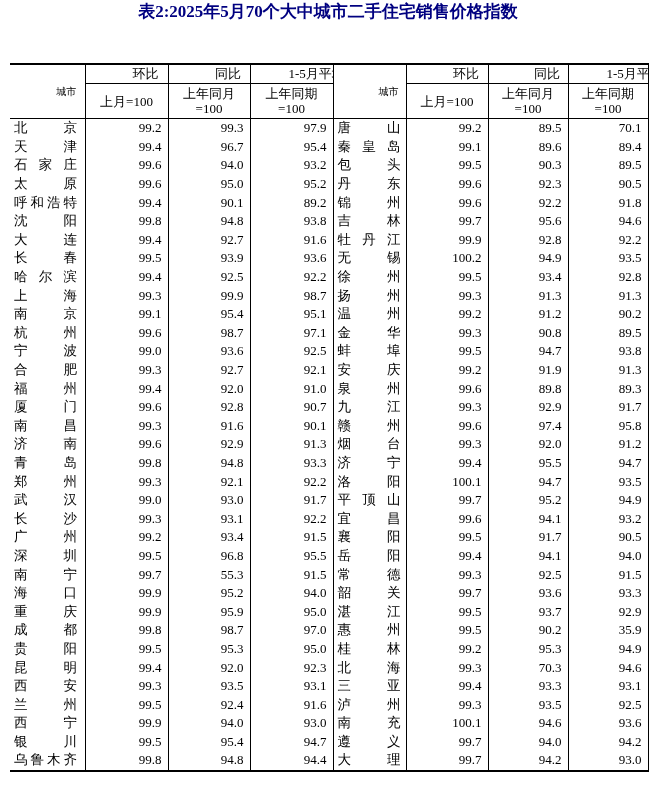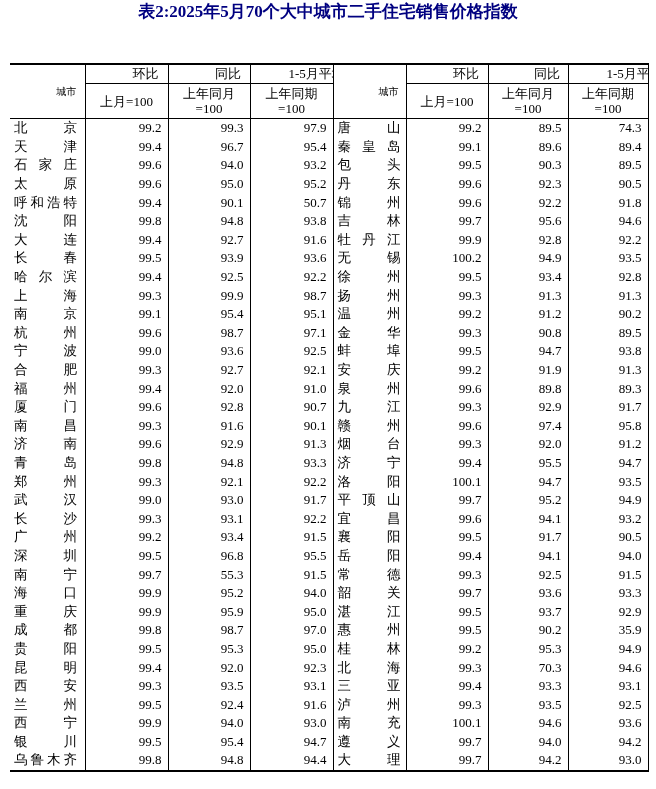--- a/index.html
+++ b/index.html
@@ -67,21 +67,21 @@
     </thead>
     <tbody>
         <tr>
           <td class="city"><span class="cname">北京</span></td>
           <td class="num">99.2</td>
           <td class="num">99.3</td>
           <td class="num">97.9</td>
           <td class="city"><span class="cname">唐山</span></td>
           <td class="num">99.2</td>
           <td class="num">89.5</td>
-          <td class="num">74.3</td>
+          <td class="num">70.1</td>
         </tr>
         <tr>
           <td class="city"><span class="cname">天津</span></td>
           <td class="num">99.4</td>
           <td class="num">96.7</td>
           <td class="num">95.4</td>
           <td class="city"><span class="cname">秦皇岛</span></td>
           <td class="num">99.1</td>
           <td class="num">89.6</td>
           <td class="num">89.4</td>
@@ -103,21 +103,21 @@
           <td class="num">95.2</td>
           <td class="city"><span class="cname">丹东</span></td>
           <td class="num">99.6</td>
           <td class="num">92.3</td>
           <td class="num">90.5</td>
         </tr>
         <tr>
           <td class="city"><span class="cname">呼和浩特</span></td>
           <td class="num">99.4</td>
           <td class="num">90.1</td>
-          <td class="num">50.7</td>
+          <td class="num">89.2</td>
           <td class="city"><span class="cname">锦州</span></td>
           <td class="num">99.6</td>
           <td class="num">92.2</td>
           <td class="num">91.8</td>
         </tr>
         <tr>
           <td class="city"><span class="cname">沈阳</span></td>
           <td class="num">99.8</td>
           <td class="num">94.8</td>
           <td class="num">93.8</td>

